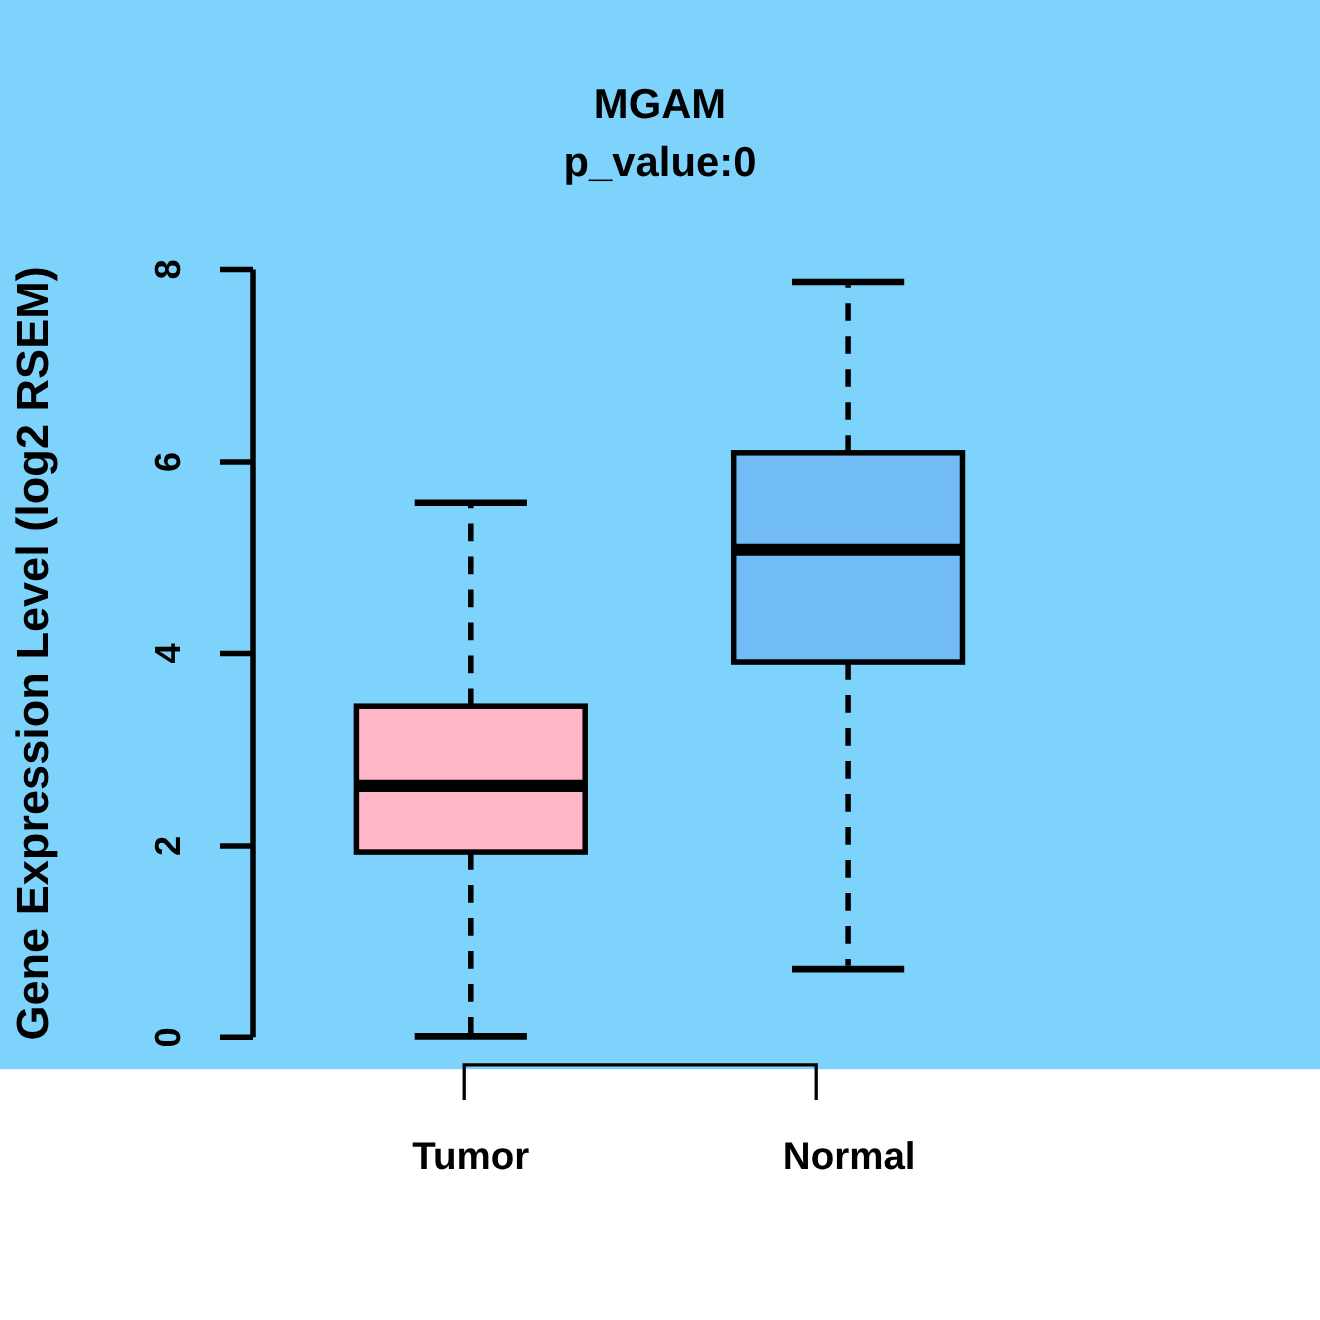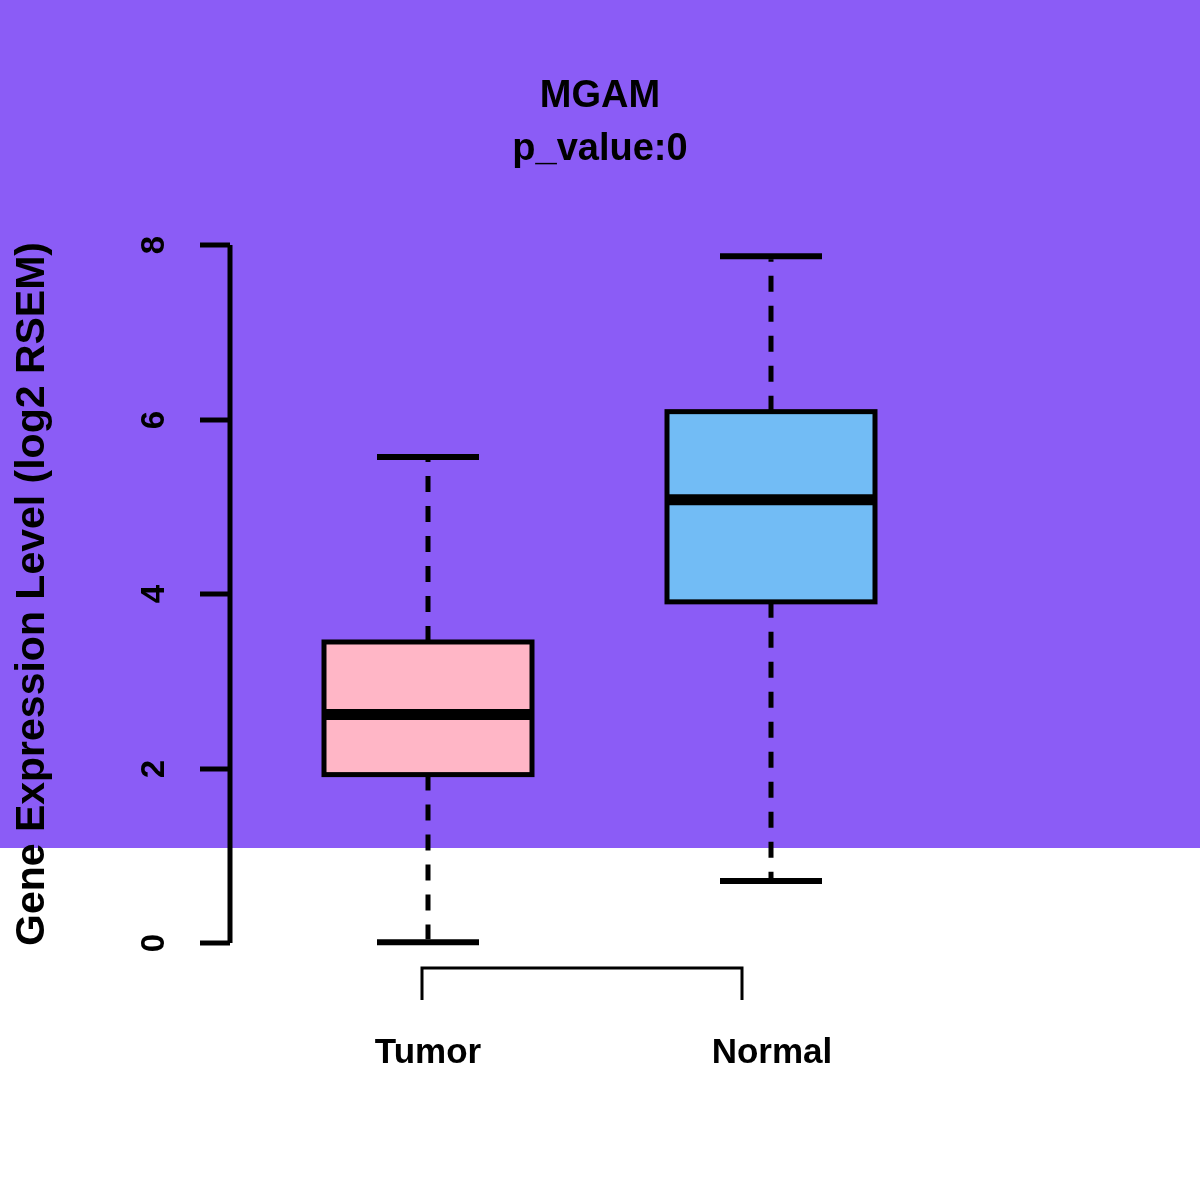--- a/index.html
+++ b/index.html
@@ -10,22 +10,22 @@
   }
   body {
     width: 1200px;
     height: 1200px;
     font-family: "Liberation Sans", sans-serif;
     overflow: hidden;
   }
   #figure {
     position: relative;
     width: 1200px;
-    height: 848px;
-    background: #8b5cf6;
+    height: 972px;
+    background: #7dd3fc;
   }
   svg.plot {
     position: absolute;
     left: 0;
     top: 0;
     width: 1200px;
     height: 1200px;
     display: block;
   }
   .title-text {

